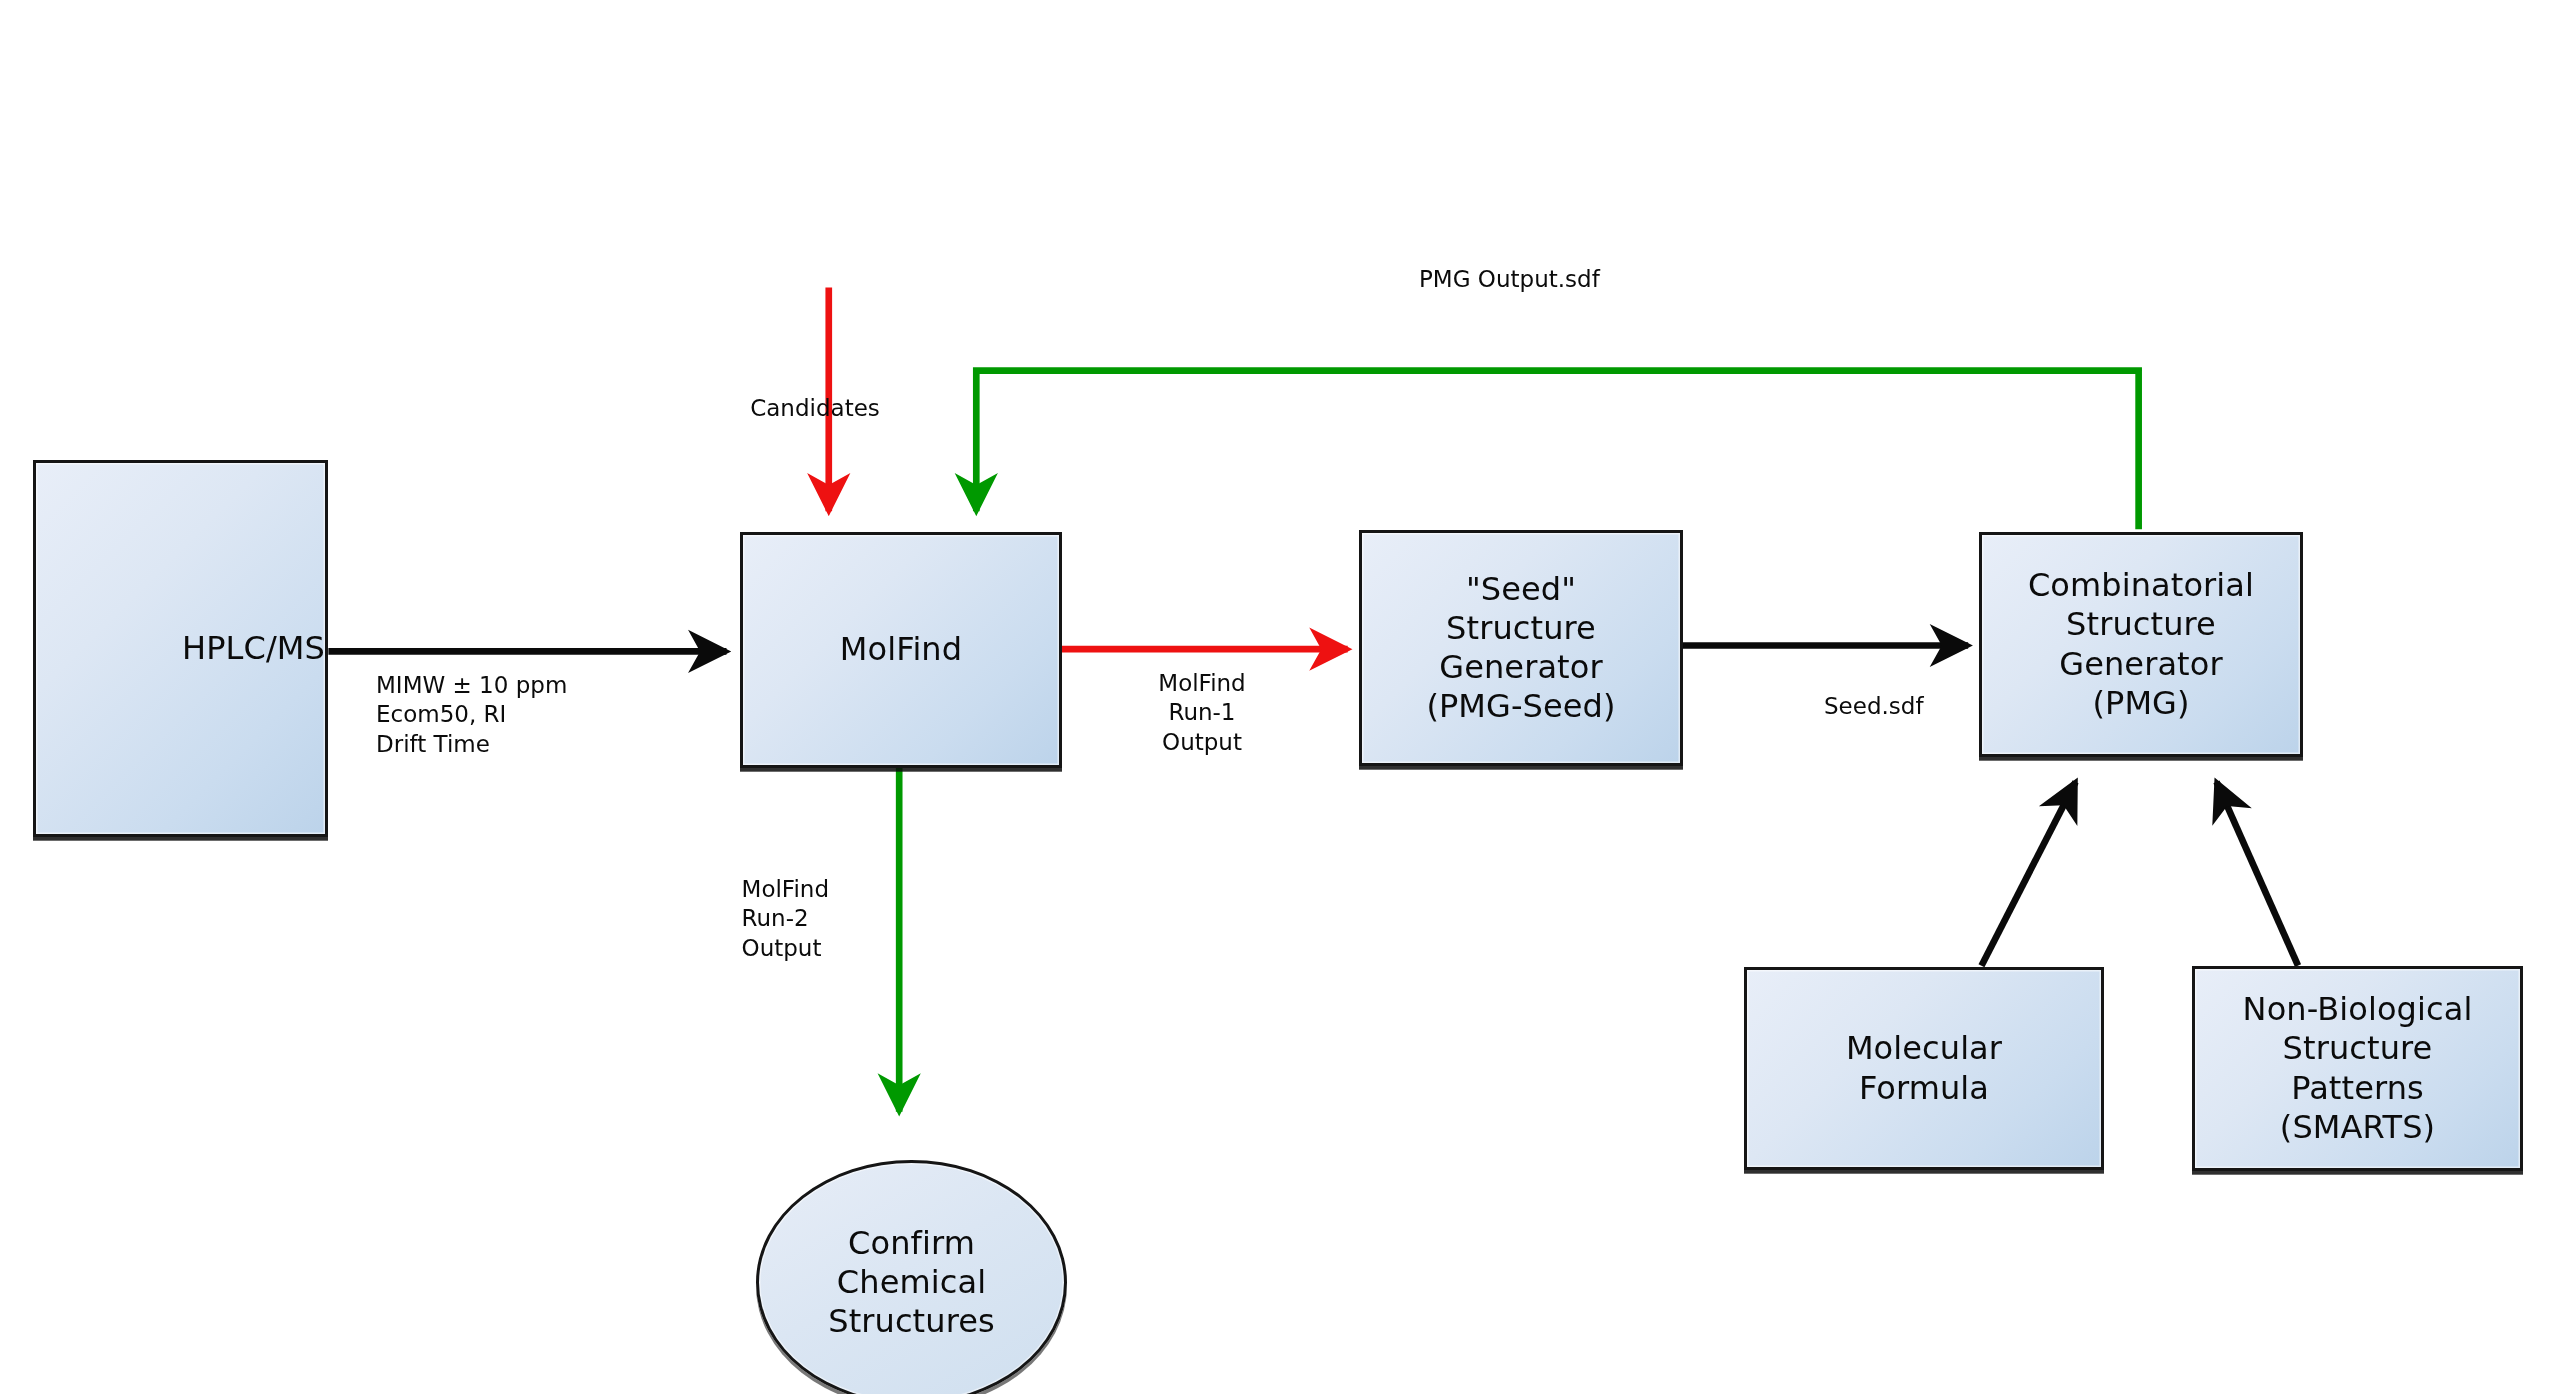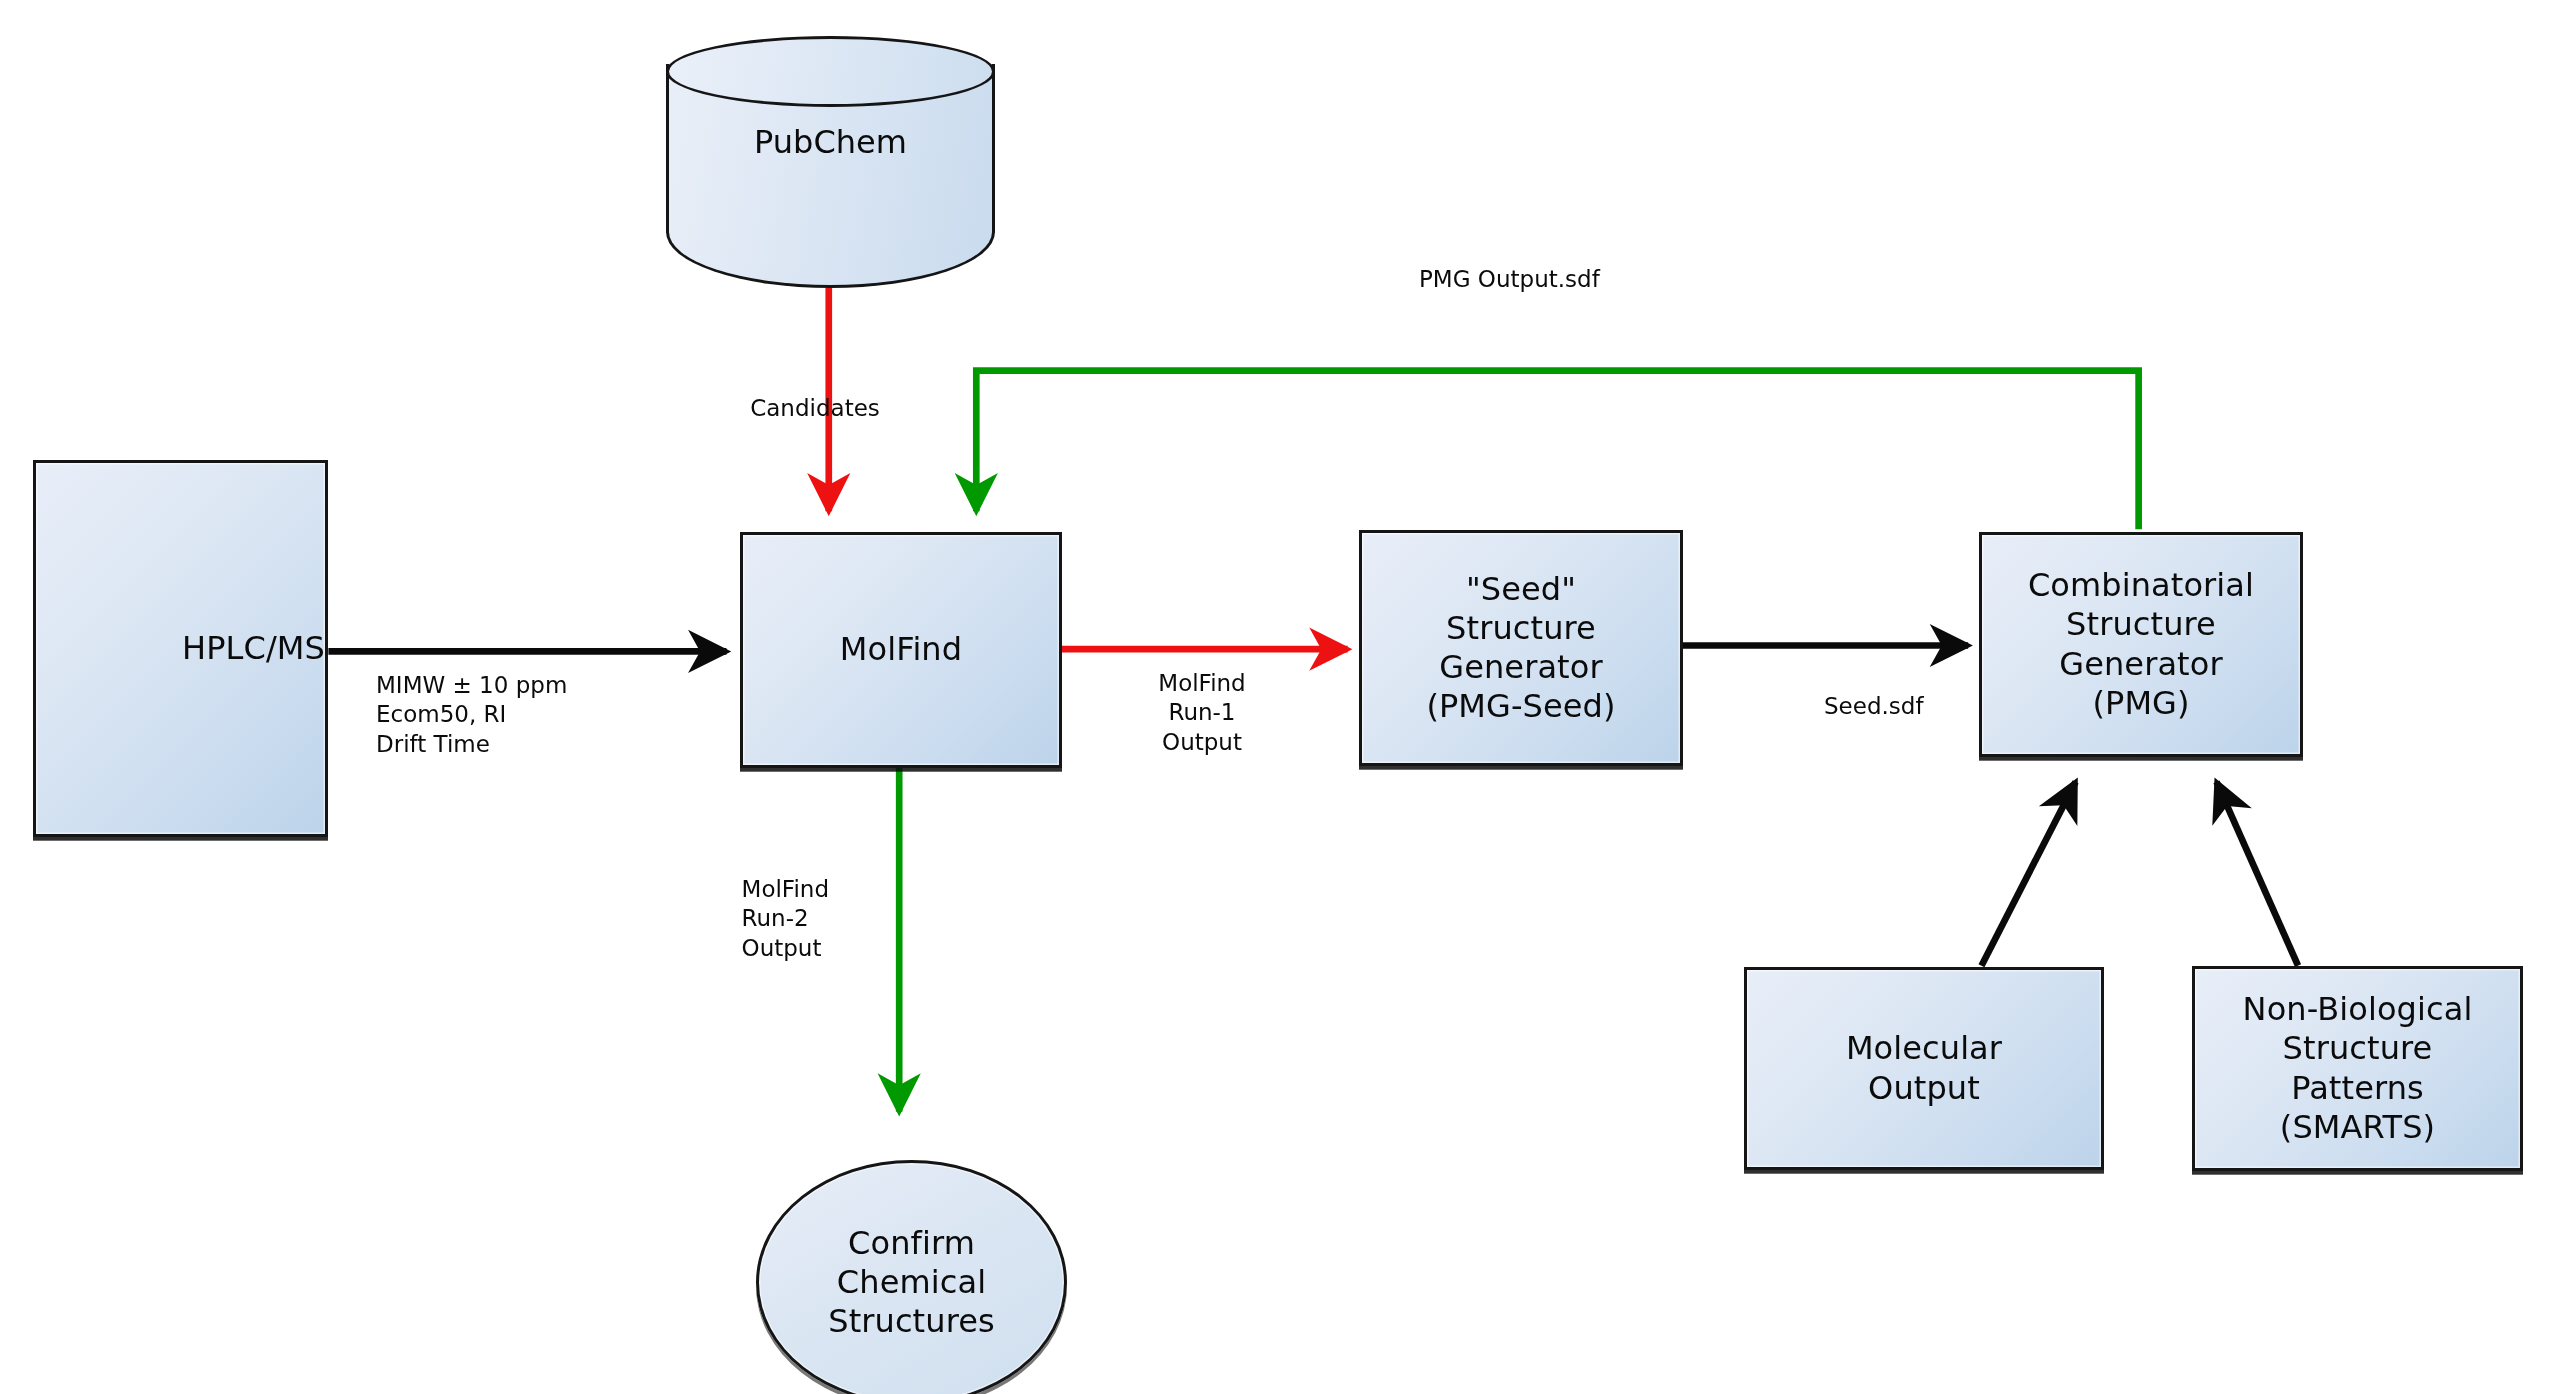--- a/index.html
+++ b/index.html
@@ -81,25 +81,20 @@
 
     <g>
       <path d="M2673 1303 L2800 1055" stroke="#0a0a0a" stroke-width="9" fill="none" marker-end="url(#ah-black)"></path>
     </g>
 
     <g>
       <path d="M3100 1303 L2990 1055" stroke="#0a0a0a" stroke-width="9" fill="none" marker-end="url(#ah-black)"></path>
     </g>
   </svg>
 
-  <div class="cylwrap" style="left:666px;top:36px;width:329px;height:252px;">
-    <div class="cylbody"></div>
-    <div class="cyltop"></div>
-    <div class="cyllabel">PubChem</div>
-  </div>
 
   <div class="node boxshape" style="left:33px;top:460px;width:295px;height:377px;justify-content:flex-end;">
     <span class="nodetext">HPLC/MS</span>
   </div>
 
   <div class="node boxshape" style="left:740px;top:532px;width:322px;height:236px;">
     <span class="nodetext">MolFind</span>
   </div>
 
   <div class="node boxshape" style="left:1359px;top:530px;width:324px;height:236px;">
@@ -111,21 +106,21 @@
 
   <div class="node boxshape" style="left:1979px;top:532px;width:324px;height:225px;">
     <span class="nodetext">Combinatorial
 Structure
 Generator
 (PMG)</span>
   </div>
 
   <div class="node boxshape" style="left:1744px;top:967px;width:360px;height:203px;">
     <span class="nodetext">Molecular
-Output</span>
+Formula</span>
   </div>
 
   <div class="node boxshape" style="left:2192px;top:966px;width:331px;height:205px;">
     <span class="nodetext">Non-Biological
 Structure
 Patterns
 (SMARTS)</span>
   </div>
 
   <div class="node ellipseshape" style="left:756px;top:1160px;width:311px;height:245px;">

